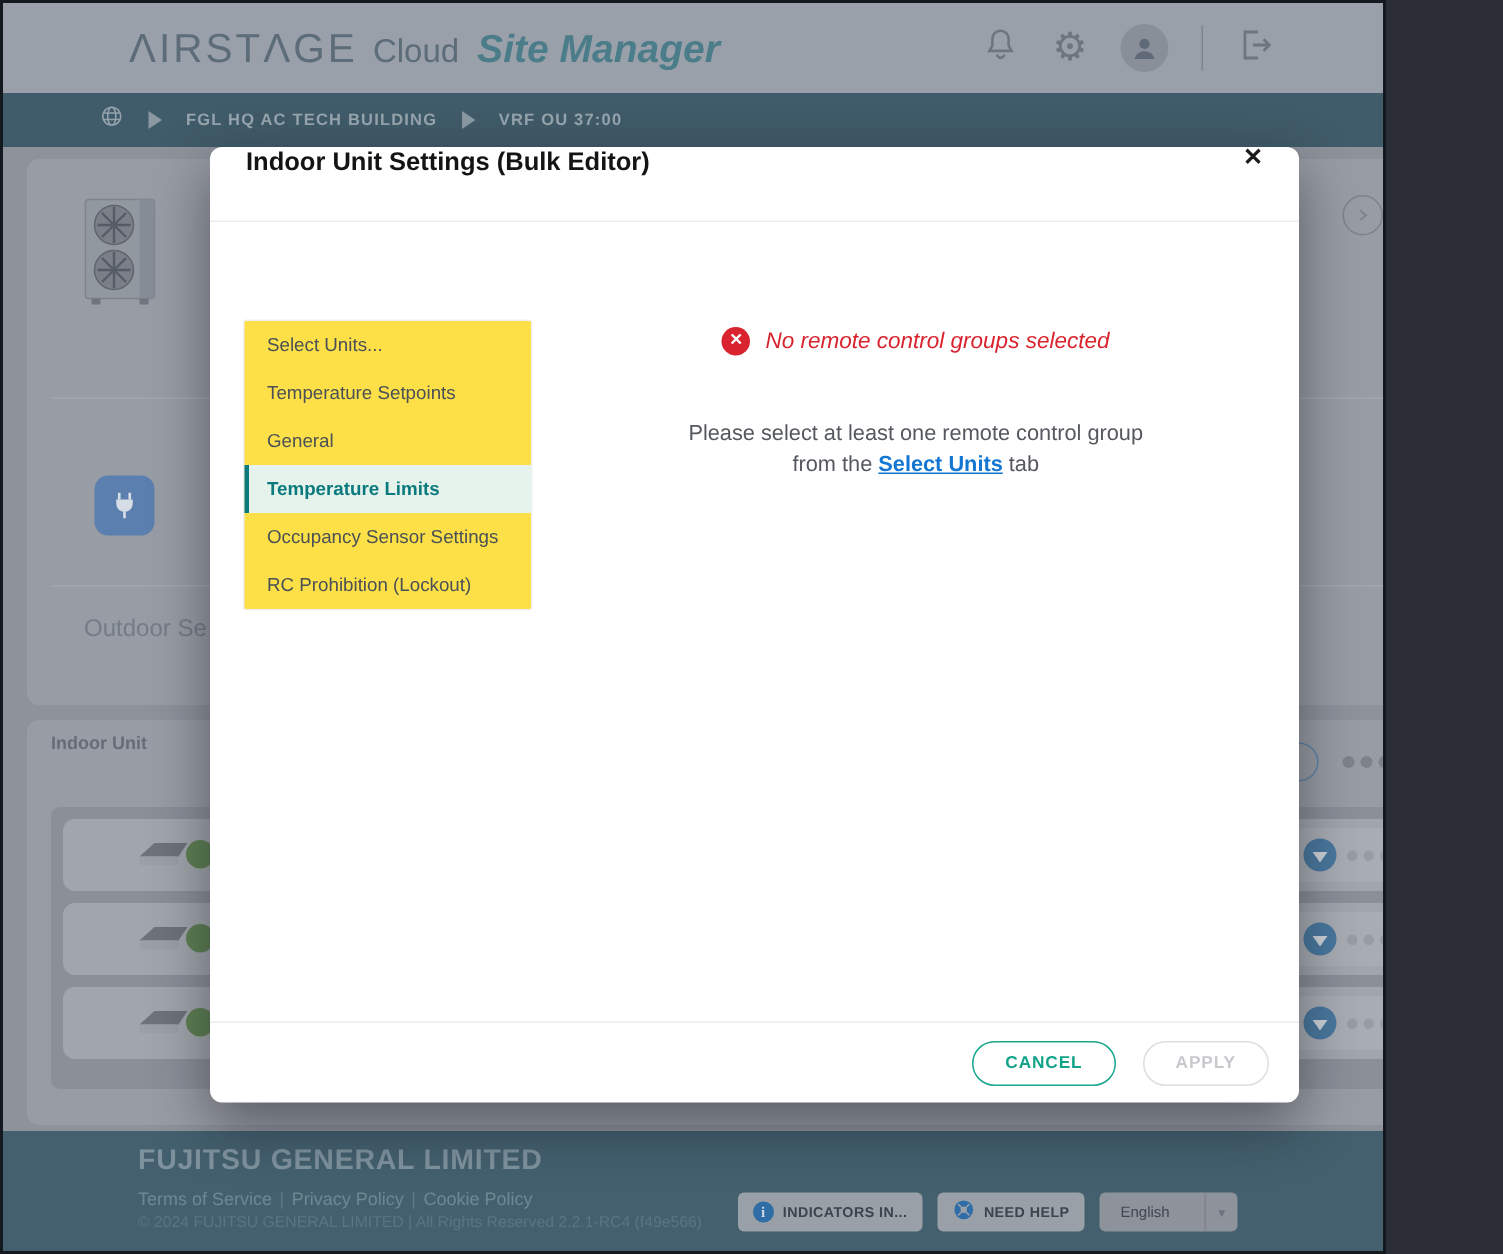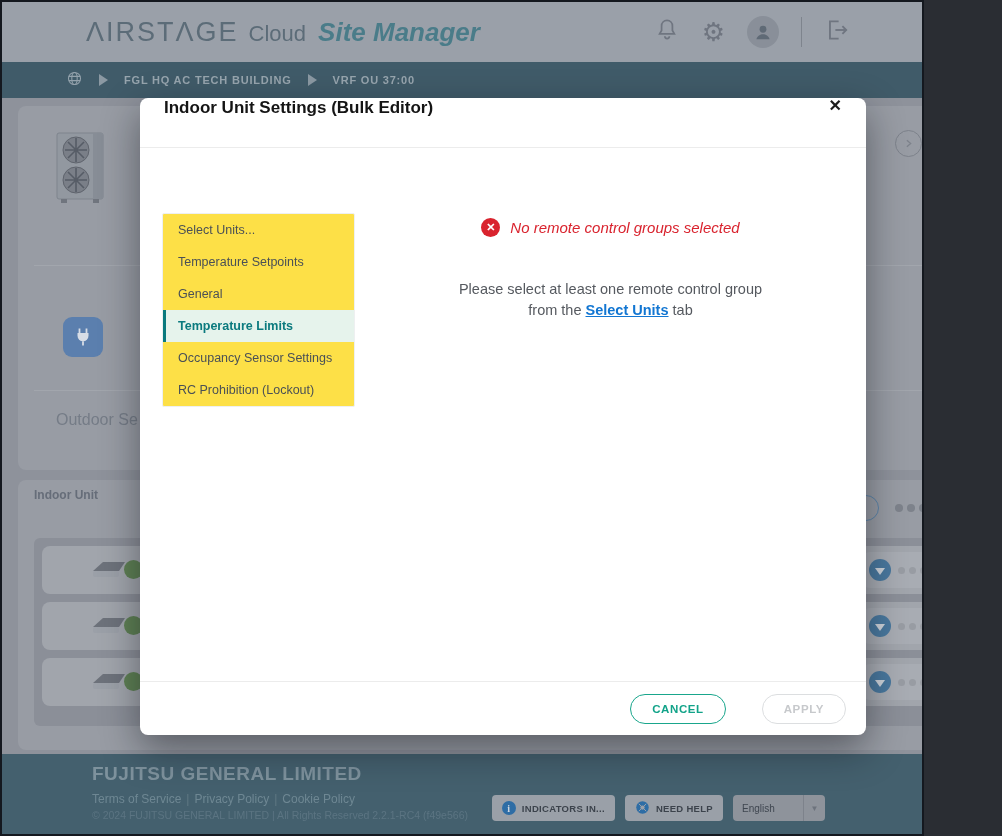--- a/index.html
+++ b/index.html
@@ -78,21 +78,21 @@
   .ft-copy { position:absolute; left:90px; top:55px; font-size:10.5px; color:#5b7482; }
   .ft-actions { position:absolute; right:97px; bottom:13px; display:flex; align-items:center; gap:10px; }
   .ft-btn { height:26px; border-radius:4px; background:#9aa0a8; border:none; display:flex;
             align-items:center; gap:6px; padding:0 10px; font-size:9.5px; font-weight:700;
             color:#3c434c; letter-spacing:0.3px; font-family:"Liberation Sans", sans-serif; }
   .info-dot { width:14px; height:14px; border-radius:50%; background:#2e6da5; color:#cfd6de;
               font-size:10px; font-weight:700; display:flex; align-items:center; justify-content:center;
               font-family:"Liberation Serif", serif; }
   .lang-select { width:92px; height:26px; border-radius:4px; background:#8e939b; display:flex;
                  align-items:center; position:relative; }
-  .lang-label { font-size:10px; color:#3f4650; padding-left:9px; }
+  .lang-label { font-size:10px; color:#3f4650; padding-left:14px; }
   .lang-caret { position:absolute; right:0; top:0; bottom:0; width:22px; border-left:1px solid #7d828b;
                 display:flex; align-items:center; justify-content:center; color:#6d737d; font-size:8px; }
 
   
   .modal { position:absolute; left:138px; top:96px; width:726px; height:637px; background:#ffffff;
            border-radius:8px; box-shadow:0 14px 38px rgba(10,14,20,0.45); z-index:30; }
   .modal-header { height:50px; border-bottom:1px solid #ececec; display:flex; align-items:flex-start;
                   padding:0 24px; }
   .modal-title { font-size:17px; font-weight:700; color:#141414; }
   .modal-close { margin-left:auto; background:none; border:none; font-size:16px; font-weight:700;
@@ -104,21 +104,21 @@
                   border-left:3px solid #0b7a7e; padding-left:12px; }
   .modal-right { position:absolute; left:215px; right:0; top:110px; text-align:center; }
   .error-line { display:inline-flex; align-items:center; gap:10px; margin-top:10px; }
   .error-icon { width:19px; height:19px; border-radius:50%; background:#d9232e; color:#ffffff;
                 font-size:11px; font-weight:700; display:flex; align-items:center;
                 justify-content:center; line-height:1; }
   .error-text { font-size:15px; font-style:italic; color:#d9232e; }
   .hint { margin:42px auto 0; width:336px; font-size:14.5px; color:#55595f; line-height:21px; }
   .hint a { color:#1276d2; font-weight:700; text-decoration:underline; cursor:pointer; }
   .modal-footer { position:absolute; left:0; right:0; bottom:0; height:54px; border-top:1px solid #ececec;
-                  display:flex; align-items:center; justify-content:flex-end; gap:36px;
+                  display:flex; align-items:center; justify-content:flex-end; gap:18px;
                   padding-right:20px; }
   .btn { border-radius:16px; padding:8px 21px; font-size:11.5px; font-weight:700; letter-spacing:0.6px;
          background:#ffffff; cursor:pointer; font-family:"Liberation Sans", sans-serif; }
   .btn-cancel { border:1.6px solid #19a68c; color:#12a389; }
   .btn-apply { border:1px solid #dcdee0; color:#c7c9cc; }
 </style>
 </head>
 <body>
 
 <div class="frame">

